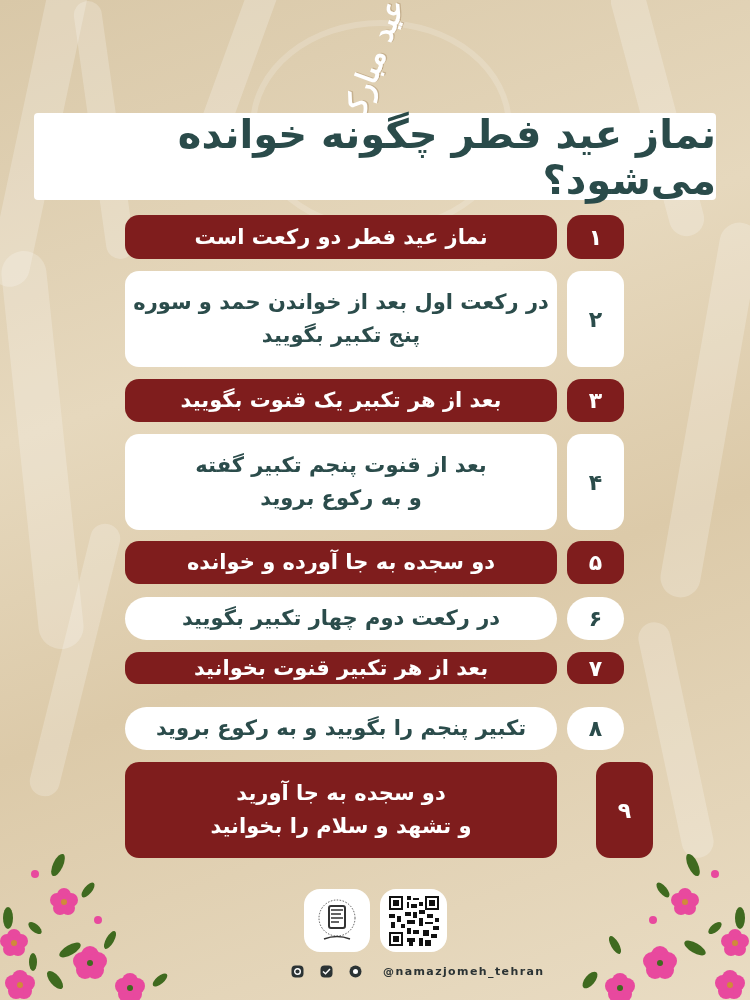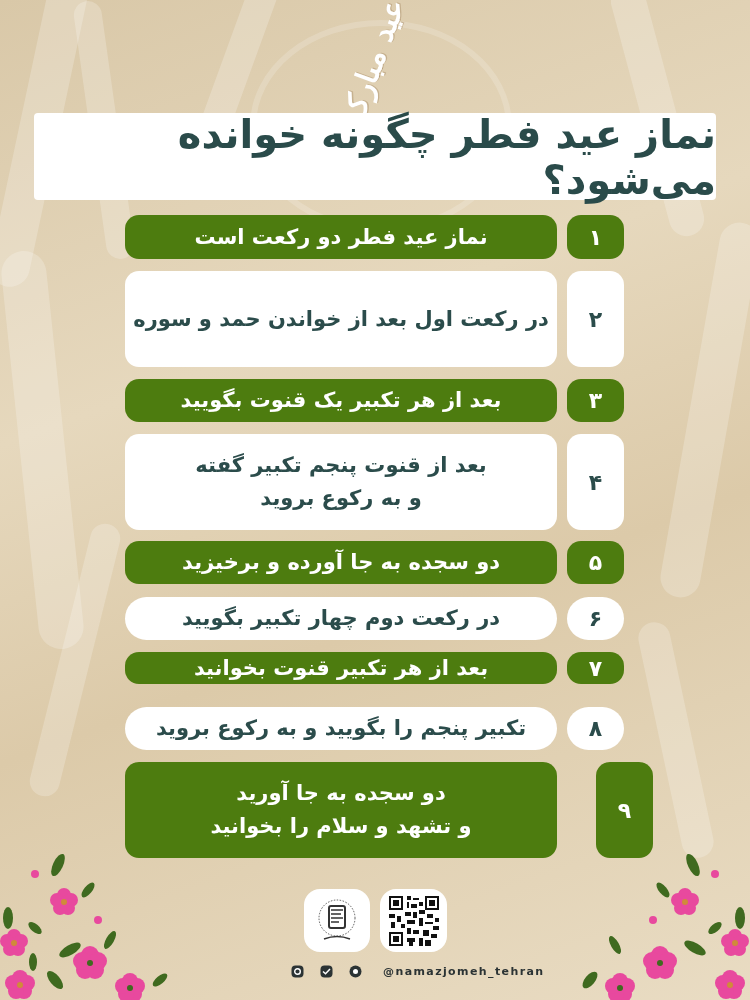--- a/index.html
+++ b/index.html
@@ -29,21 +29,21 @@
   .row .text-box {
     position:absolute; left:0; top:0; bottom:0; width:432px;
     border-radius:14px; display:flex; align-items:center; justify-content:center;
     direction:rtl; text-align:center; font-size:21px; font-weight:bold; line-height:1.55;
   }
   .row .num-box {
     position:absolute; right:0; top:0; bottom:0; width:57px;
     border-radius:14px; display:flex; align-items:center; justify-content:center;
     font-size:22px; font-weight:bold;
   }
-  .dark .text-box, .dark .num-box { background:#4d7c0f; color:#fff; }
+  .dark .text-box, .dark .num-box { background:#7f1d1d; color:#fff; }
   .light .text-box, .light .num-box { background:#fff; color:#2b4c4b; }
   .pill .text-box, .pill .num-box { border-radius:22px; }
   .logo-box {
     position:absolute; left:304px; top:889px; width:66px; height:63px;
     background:#fff; border-radius:16px; display:flex; align-items:center; justify-content:center;
   }
   .qr-box {
     position:absolute; left:380px; top:889px; width:67px; height:63px;
     background:#fff; border-radius:16px; display:flex; align-items:center; justify-content:center;
   }
@@ -81,20 +81,21 @@
   <div class="text-box">
       <span>نماز عید فطر دو رکعت است</span>
     </div>
   <div class="num-box">۱</div>
 </div>
 
 <div class="row light" style="top:271px;height:96px;">
   <div class="text-box">
     <div>
         <div>در رکعت اول بعد از خواندن حمد و سوره</div>
+        <div>پنج تکبیر بگویید</div>
       </div>
   </div>
   <div class="num-box">۲</div>
 </div>
 
 <div class="row dark" style="top:379px;height:43px;">
   <div class="text-box">
       <span>بعد از هر تکبیر یک قنوت بگویید</span>
     </div>
   <div class="num-box">۳</div>
@@ -105,21 +106,21 @@
     <div>
         <div>بعد از قنوت پنجم تکبیر گفته</div>
         <div>و به رکوع بروید</div>
       </div>
   </div>
   <div class="num-box">۴</div>
 </div>
 
 <div class="row dark" style="top:541px;height:43px;">
   <div class="text-box">
-      <span>دو سجده به جا آورده و برخیزید</span>
+      <span>دو سجده به جا آورده و خوانده</span>
     </div>
   <div class="num-box">۵</div>
 </div>
 
 <div class="row light pill" style="top:597px;height:43px;">
   <div class="text-box">
       <span>در رکعت دوم چهار تکبیر بگویید</span>
     </div>
   <div class="num-box">۶</div>
 </div>

